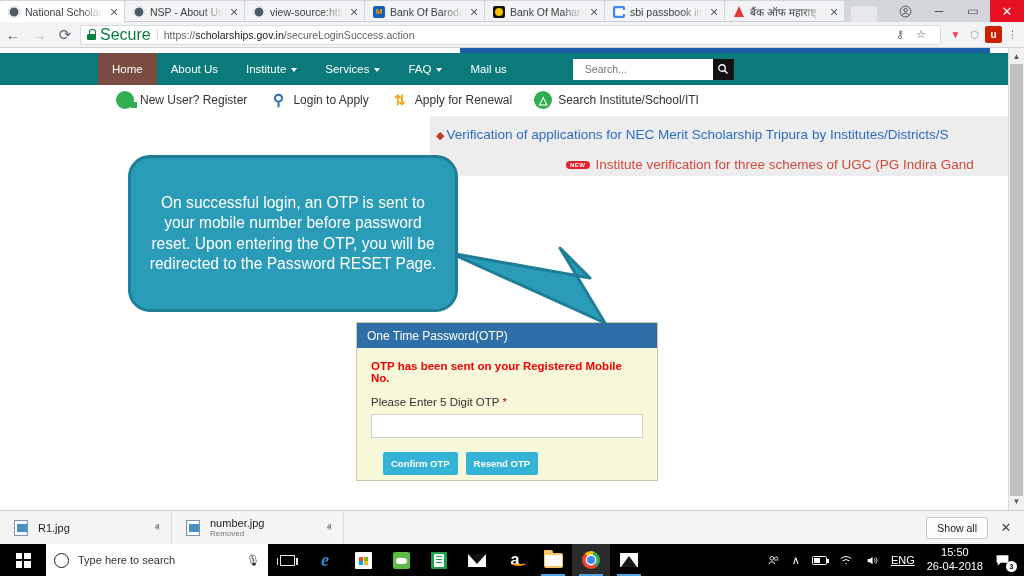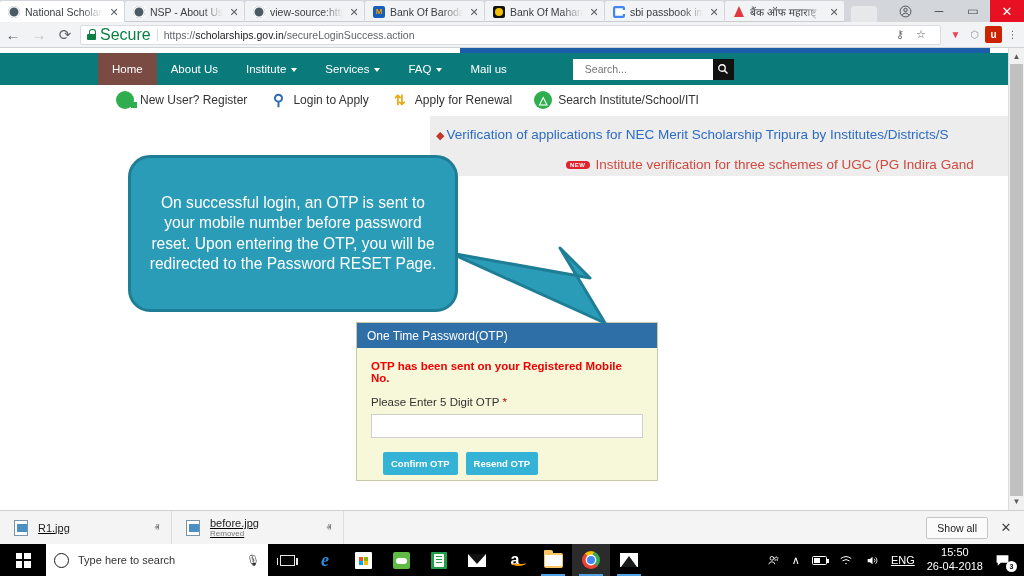--- a/index.html
+++ b/index.html
@@ -292,21 +292,21 @@
     border-right: 1px solid #dcdcdc; min-width: 172px;
   }
   .dlicon {
     width: 14px; height: 16px; background: #fff; border: 1px solid #7e93a8;
     position: relative; flex: 0 0 14px; margin-right: 10px;
   }
   .dlicon::after {
     content: ""; position: absolute; left: 2px; top: 3px; width: 10px; height: 8px;
     background: #4a90c4;
   }
-  .dlmeta { display: flex; flex-direction: column; justify-content: center; flex: 1 1 auto; text-decoration: underline; }
+  .dlmeta { display: flex; flex-direction: column; justify-content: center; flex: 1 1 auto; }
   .dlname { font-size: 11px; color: #222; }
   .dlsub  { font-size: 8px; color: #777; }
   .dlcaret { width: 28px; text-align: center; font-size: 10px; color: #444; }
   .shelf-right { margin-left: auto; display: flex; align-items: center; gap: 10px; padding-right: 10px; }
   .showall {
     border: 1px solid #c6c6c6; background: #fbfbfb; border-radius: 2px;
     font-size: 10.5px; color: #222; padding: 4px 10px;
     font-family: "Liberation Sans", sans-serif; cursor: pointer;
   }
   .shelf-close { font-size: 13px; color: #444; width: 16px; text-align: center; }
@@ -615,21 +615,21 @@
     <div class="dlitem">
       <span class="dlicon"></span>
       <span class="dlmeta">
         <span class="dlname">R1.jpg</span>
       </span>
       <span class="dlcaret">ⱏ</span>
     </div>
     <div class="dlitem">
       <span class="dlicon"></span>
       <span class="dlmeta">
-        <span class="dlname">before.jpg</span>
+        <span class="dlname">number.jpg</span>
         <span class="dlsub">Removed</span>
       </span>
       <span class="dlcaret">ⱏ</span>
     </div>
     <div class="shelf-right">
       <button class="showall">Show all</button>
       <span class="shelf-close">✕</span>
     </div>
   </div>
 

